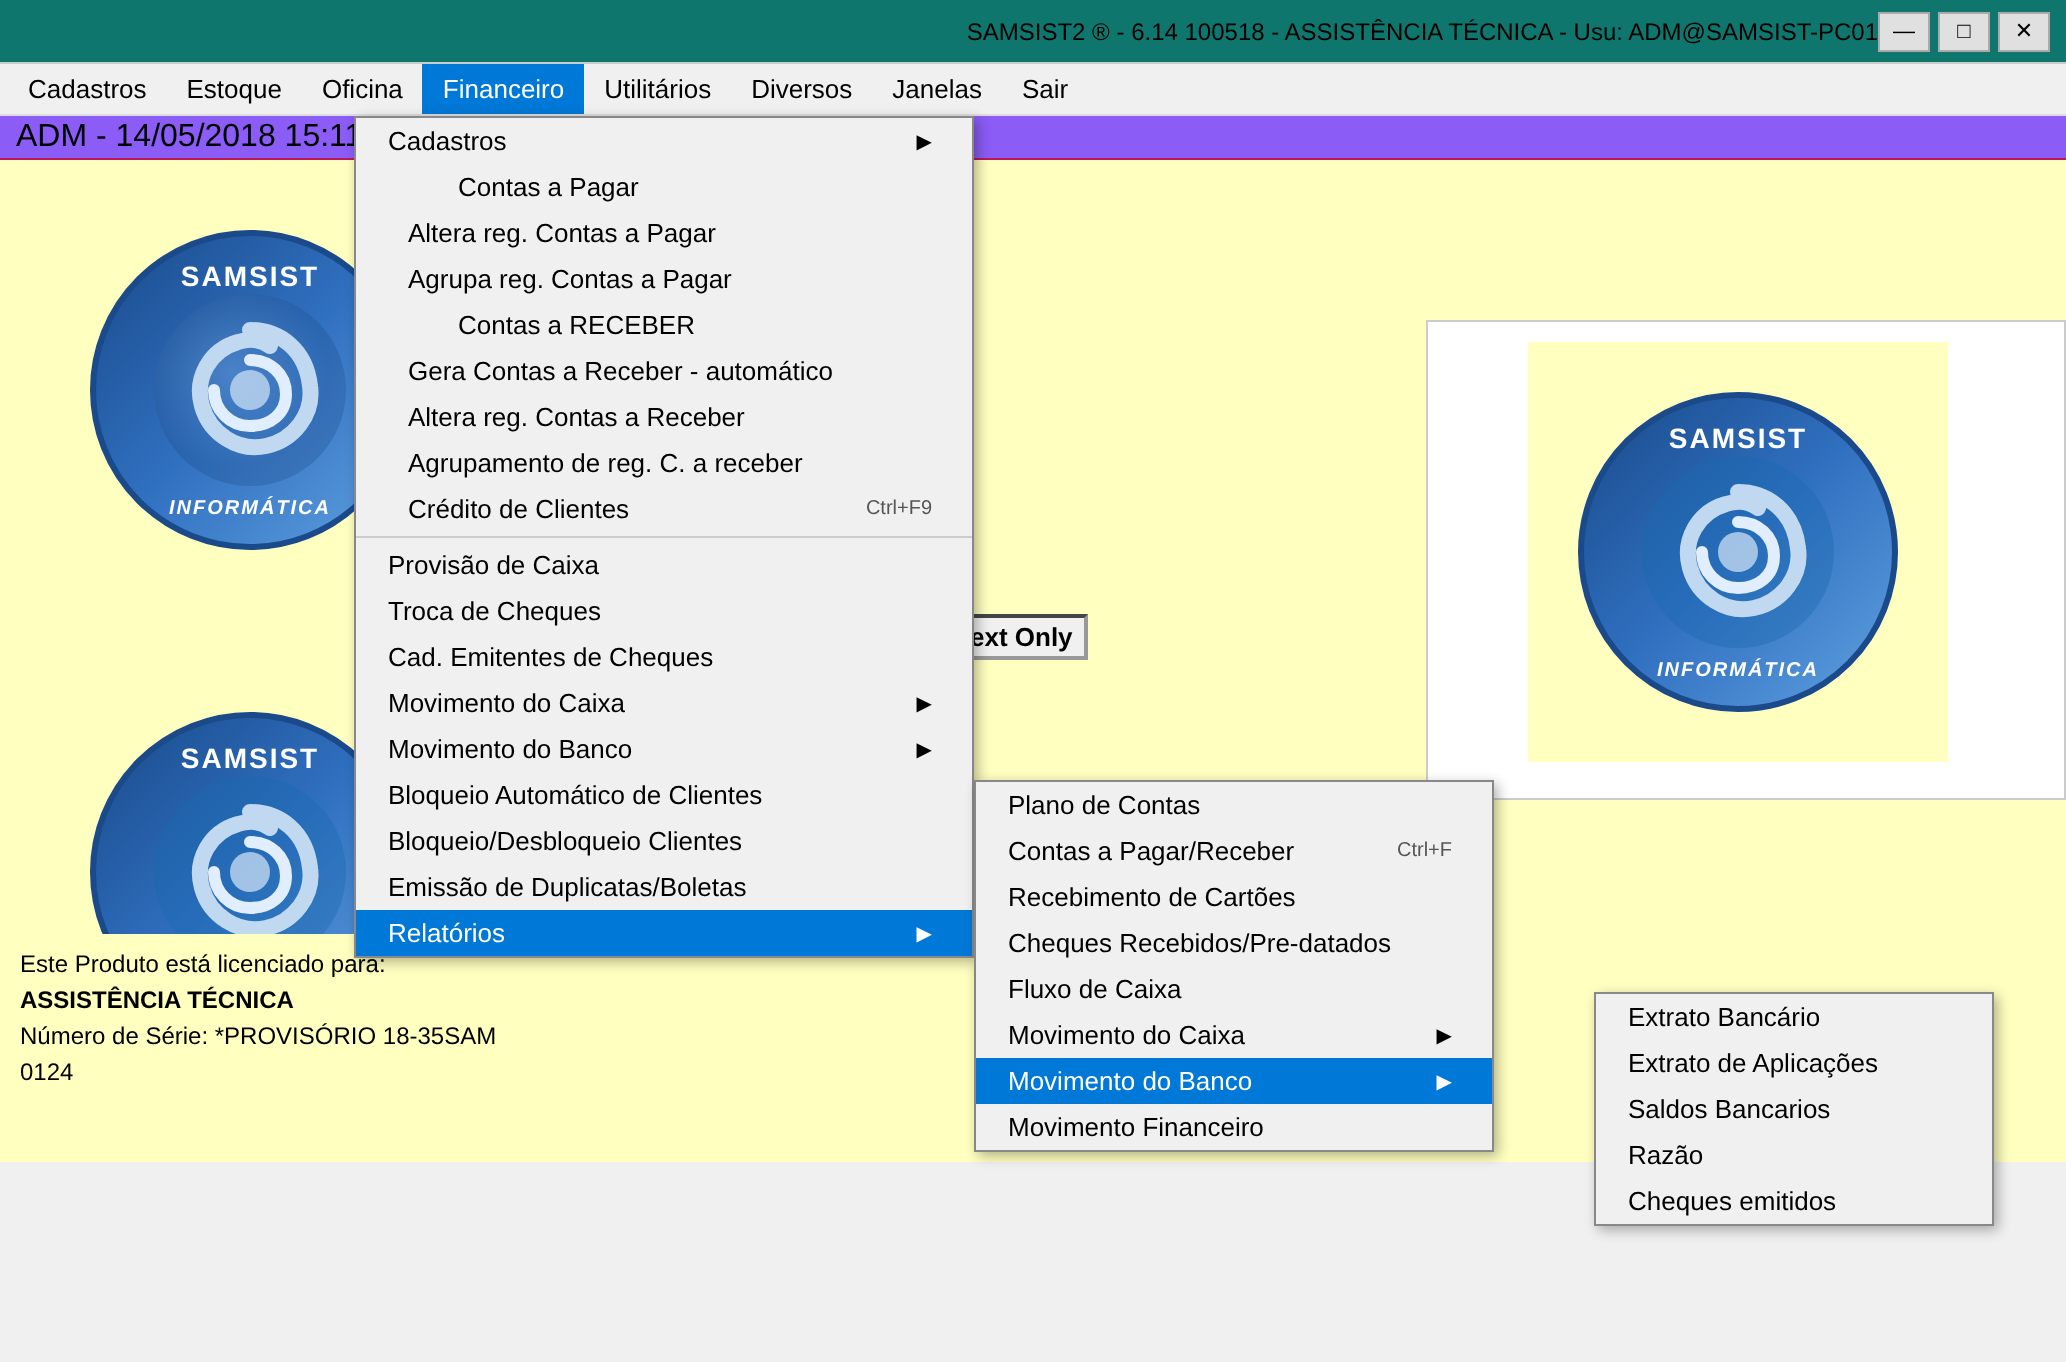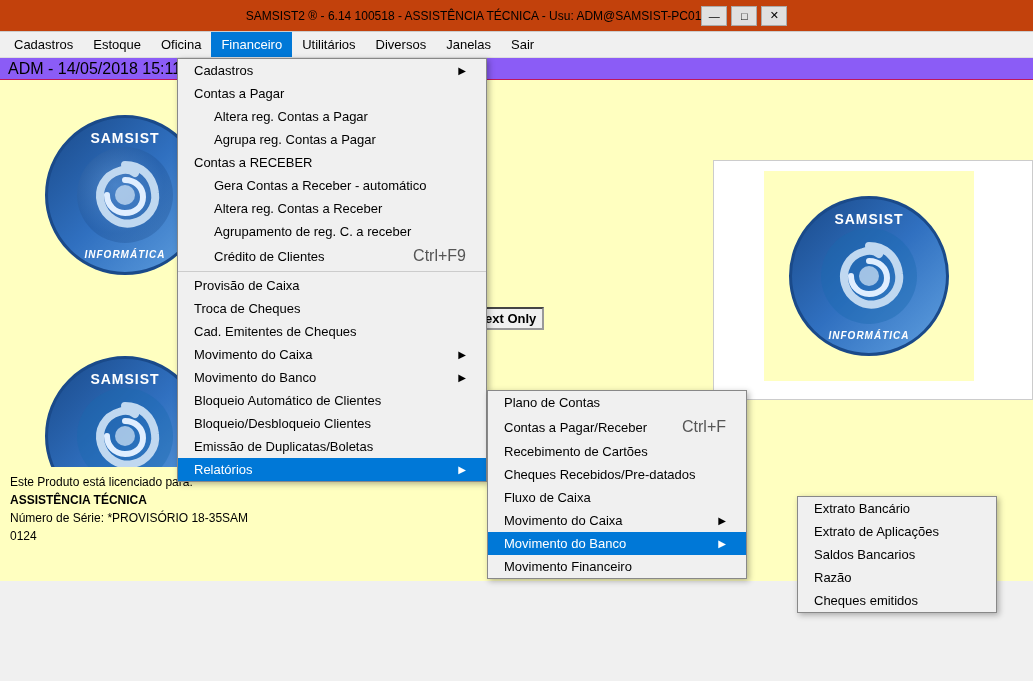--- a/index.html
+++ b/index.html
@@ -8,25 +8,25 @@
       font-size: 13px;
       background: #f0f0f0;
       width: 1033px;
       height: 681px;
       overflow: hidden;
       position: relative;
     }
 
     
     #title-bar {
-      background: #c2410c;
+      background: #0f766e;
       height: 32px;
       display: flex;
       align-items: center;
-      justify-content: center;
+      justify-content: flex-end;
       padding: 0 8px;
       border-bottom: 1px solid #ccc;
       user-select: none;
     }
     #title-bar .title-text {
       font-size: 12px;
       color: #000;
     }
     #title-bar .window-controls {
       display: flex;
@@ -171,33 +171,34 @@
     .dropdown-separator {
       height: 1px;
       background: #ccc;
       margin: 2px 0;
     }
     .dropdown-item .arrow {
       font-size: 10px;
       margin-left: 8px;
     }
     .dropdown-item .shortcut {
-      font-size: 16px;
+      font-size: 10px;
       color: #555;
       margin-left: 20px;
       text-align: right;
     }
     .dropdown-item .indent {
-      margin-left: 20px;
+      margin-left: 10px;
     }
     .dropdown-header {
       padding: 4px 16px;
       font-size: 13px;
       font-weight: normal;
       color: #000;
+      margin-left: 35px;
     }
 
     
     #financeiro-menu {
       top: 58px;
       left: 177px;
       min-width: 310px;
     }
 
     

